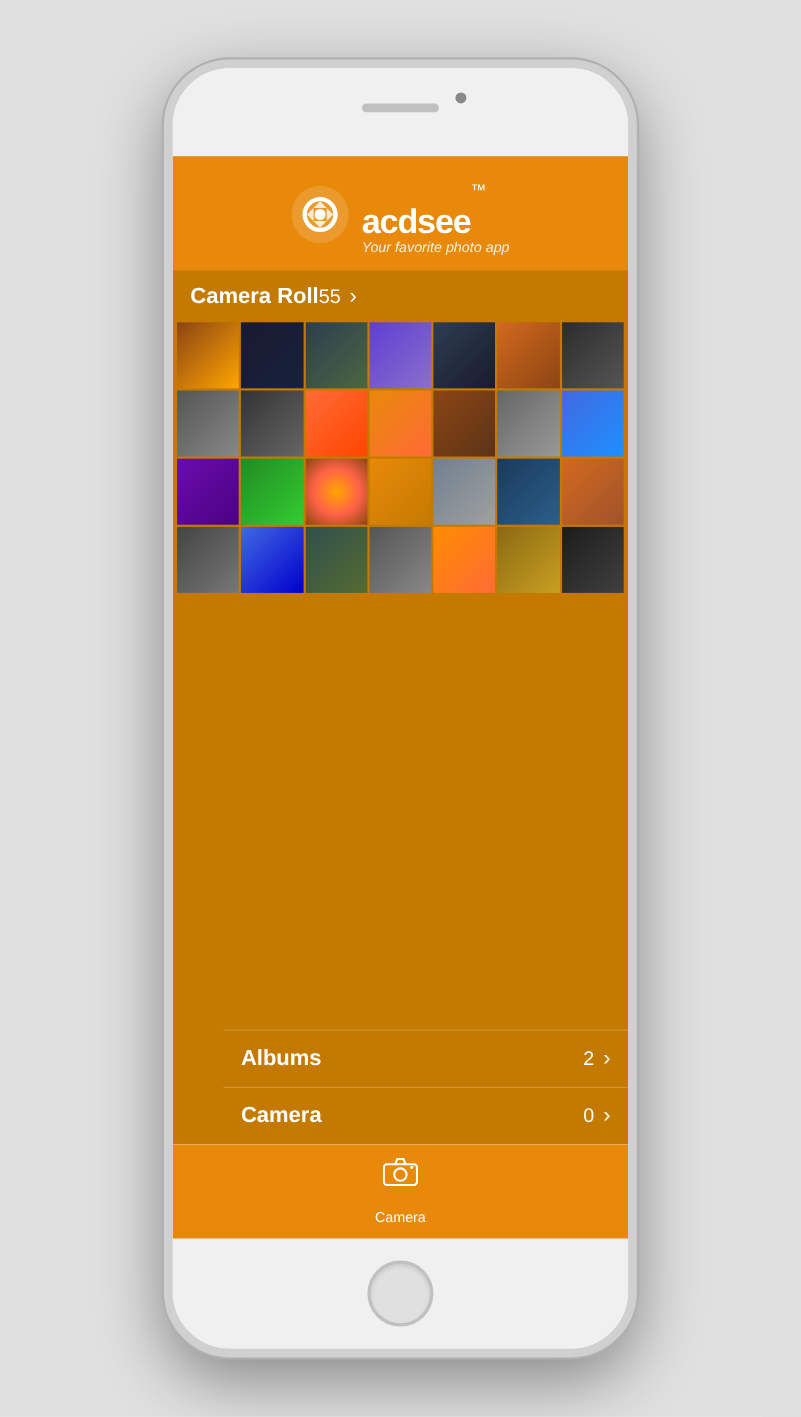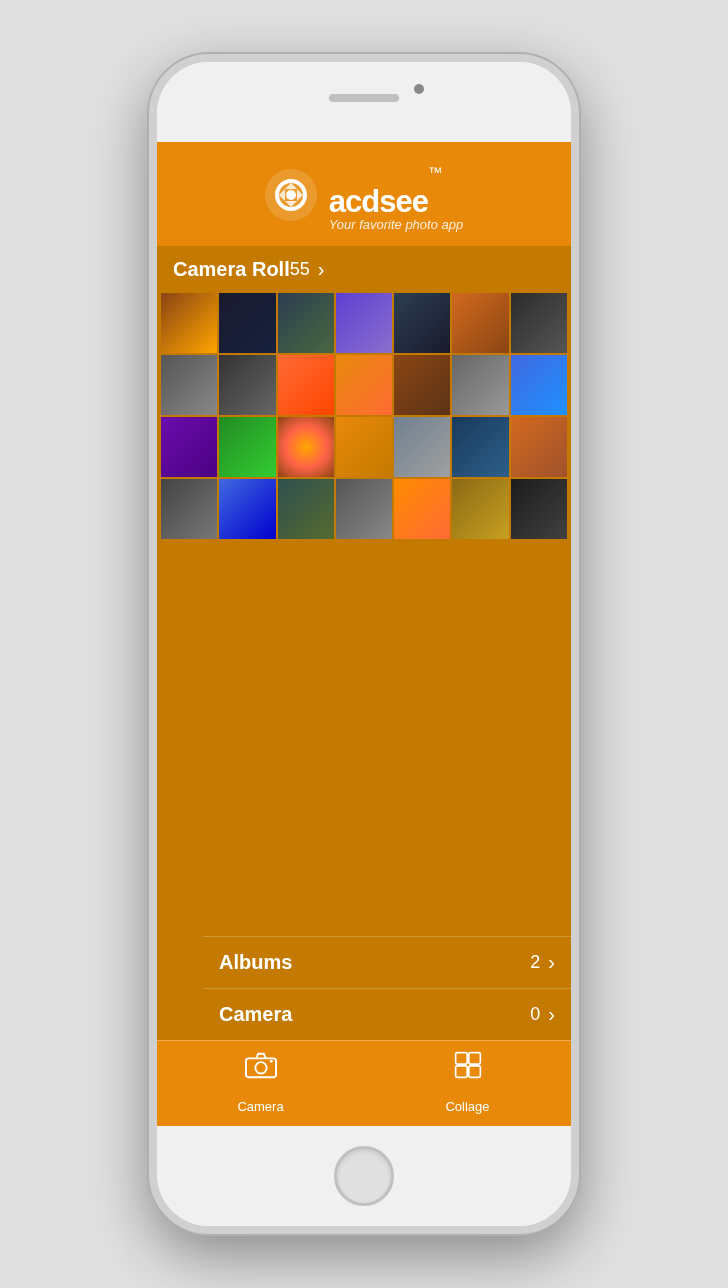--- a/index.html
+++ b/index.html
@@ -392,29 +392,20 @@
         <svg class="camera-svg" viewBox="0 0 34 28" fill="white">
           <rect x="1" y="7" width="32" height="20" rx="3" ry="3" fill="none" stroke="white" stroke-width="2"></rect>
           <path d="M12 7 L14 2 L20 2 L22 7" fill="none" stroke="white" stroke-width="2"></path>
           <circle cx="17" cy="17" r="6" fill="none" stroke="white" stroke-width="2"></circle>
           <circle cx="28" cy="10" r="1.5" fill="white"></circle>
         </svg>
         <span class="tab-label">Camera</span>
       </div>
 
 
-      <div class="tab-item">
-        <svg class="collage-svg" viewBox="0 0 34 34" fill="none">
-          <rect x="2" y="2" width="14" height="14" rx="2" fill="none" stroke="white" stroke-width="2"></rect>
-          <rect x="18" y="2" width="14" height="14" rx="2" fill="none" stroke="white" stroke-width="2"></rect>
-          <rect x="2" y="18" width="14" height="14" rx="2" fill="none" stroke="white" stroke-width="2"></rect>
-          <rect x="18" y="18" width="14" height="14" rx="2" fill="none" stroke="white" stroke-width="2"></rect>
-        </svg>
-        <span class="tab-label">Collage</span>
-      </div>
 
     </div>
 
   </div>
 
   <div class="phone-bottom">
     <div class="home-button"></div>
   </div>
 
 </div>

